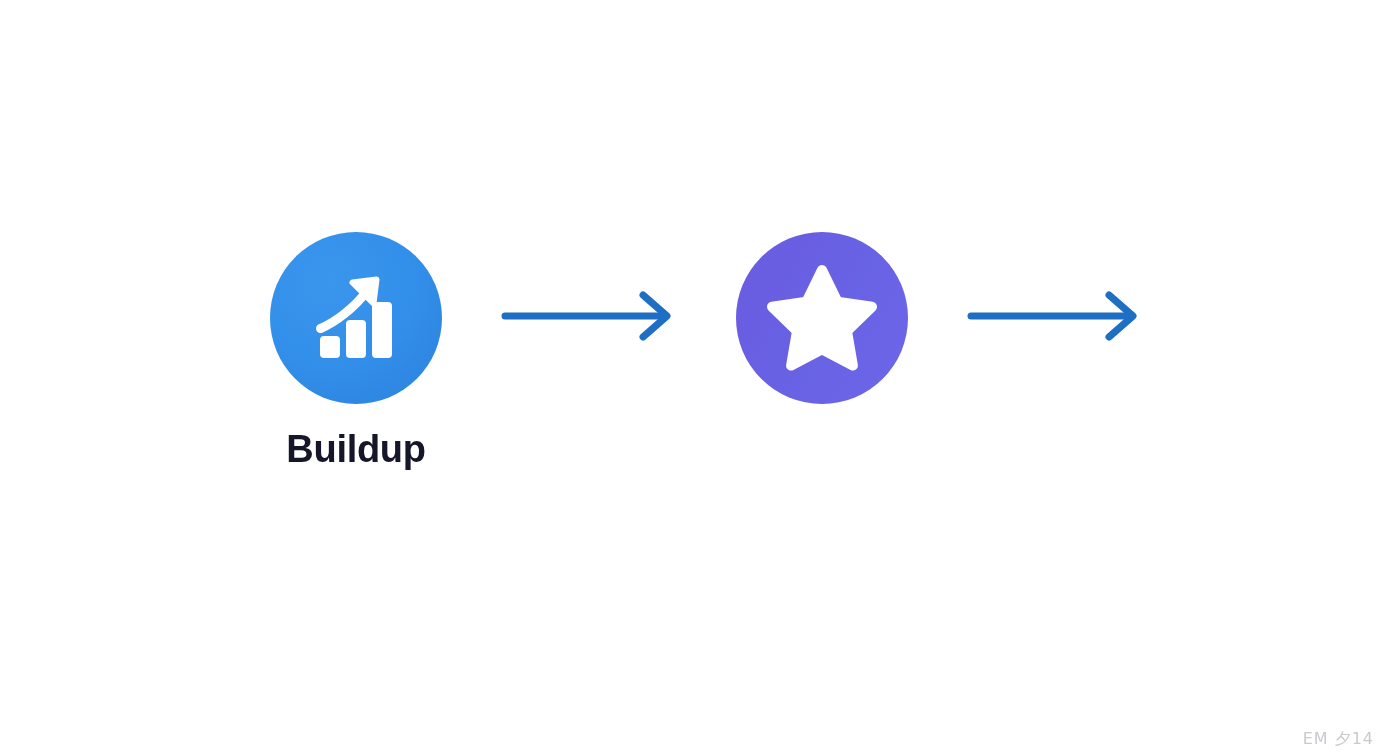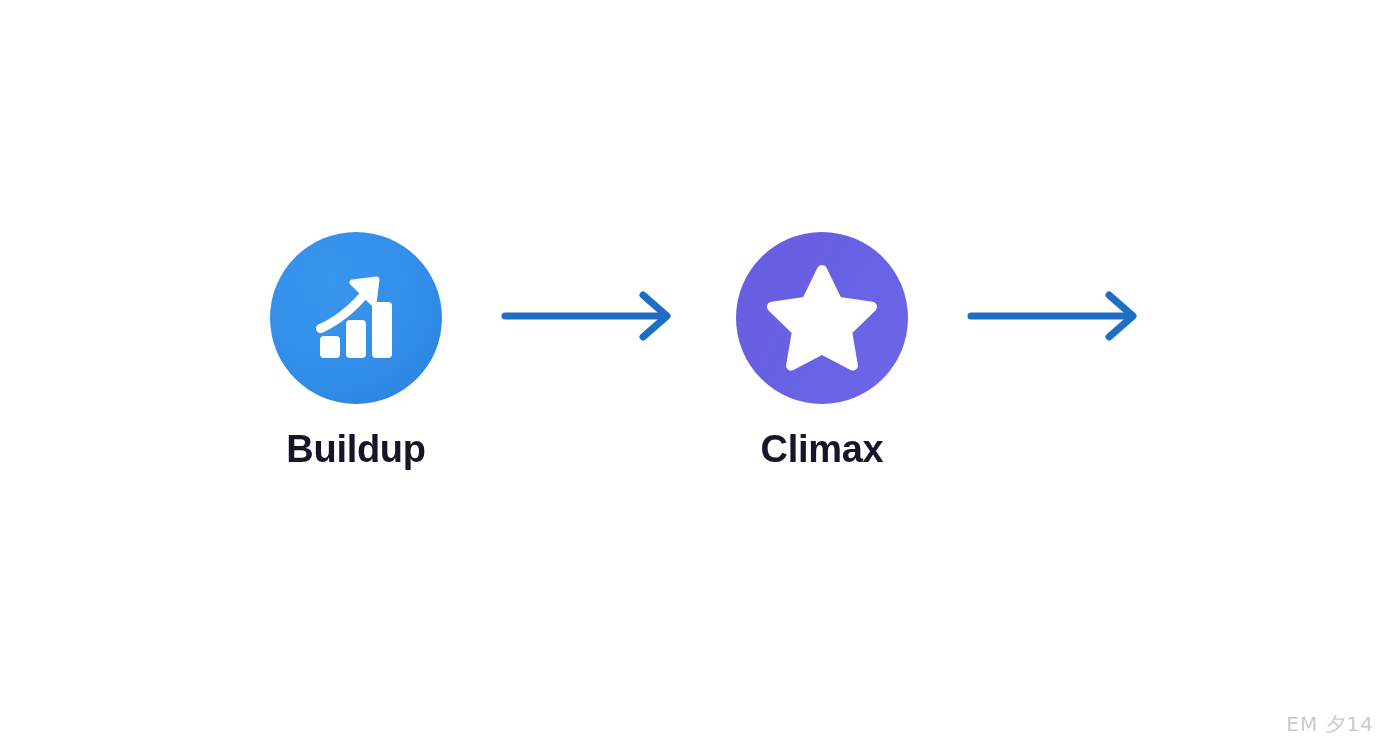--- a/index.html
+++ b/index.html
@@ -71,22 +71,22 @@
     height: 172px;
     display: flex;
     align-items: center;
     justify-content: center;
     flex: none;
   }
 
   .watermark {
     position: absolute;
     right: 18px;
-    bottom: 14px;
-    font-size: 20px;
+    bottom: 2px;
+    font-size: 16px;
     letter-spacing: 1px;
     color: #c9c9cf;
     font-family: "DejaVu Sans", sans-serif;
     user-select: none;
   }
 </style>
 </head>
 <body>
 
 <div id="diagram">
@@ -130,21 +130,20 @@
                      L81 69.2
                      L86.9 103.6
                      L56 87.3
                      L25.1 103.6
                      L31 69.2
                      L6 44.8
                      L40.5 39.8 Z" fill="#ffffff" stroke="#ffffff" stroke-width="10" stroke-linejoin="round"></path>
           </svg>
         </span>
       </div>
-      <div class="node-label">Climax</div>
     </div>
 
     <div class="connector">
       <span>
         <svg width="180" height="60" viewBox="0 0 180 60" aria-hidden="true">
           <g stroke="#1e6fc4" stroke-width="7" fill="none" stroke-linecap="round" stroke-linejoin="round">
             <line x1="6" y1="30" x2="162" y2="30"></line>
             <polyline points="144,9 168,30 144,51"></polyline>
           </g>
         </svg>

